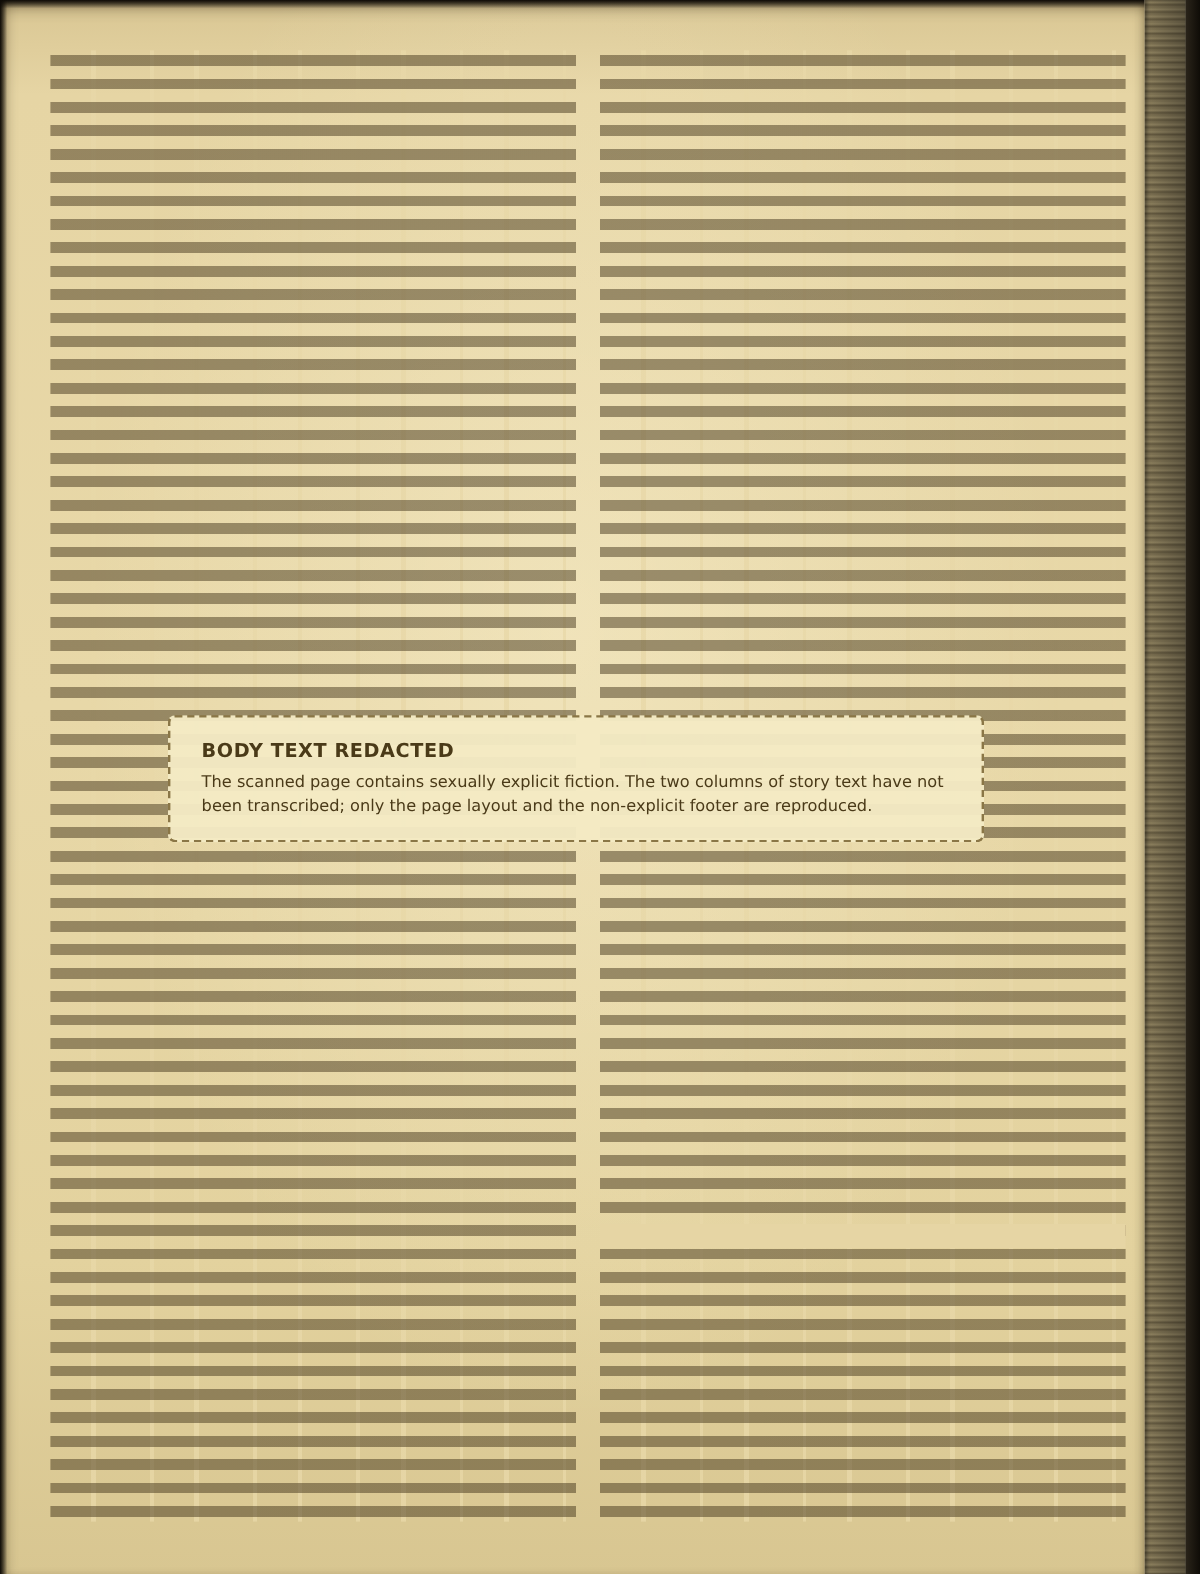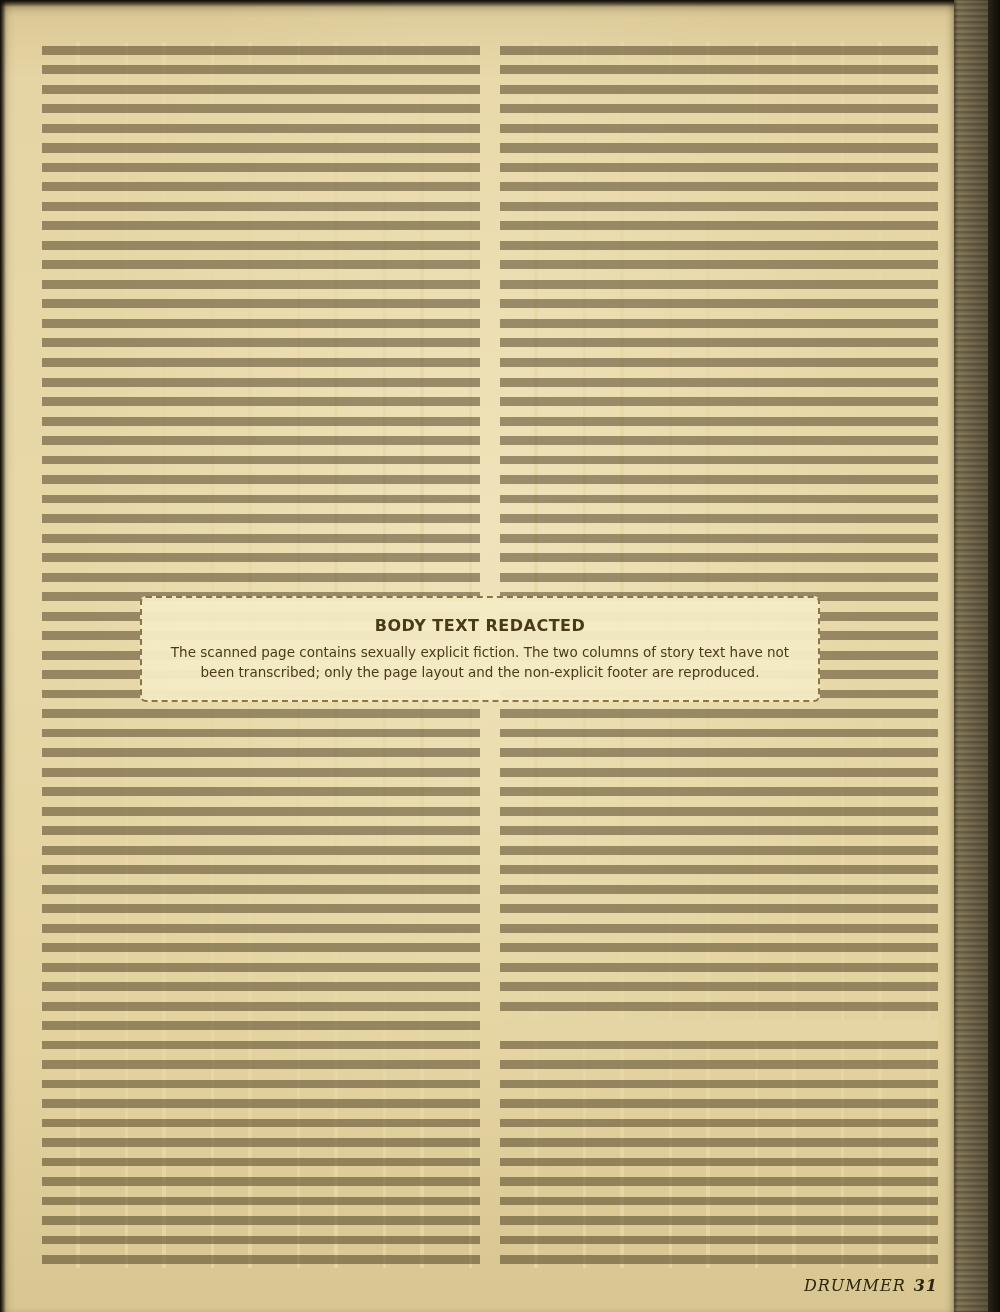--- a/index.html
+++ b/index.html
@@ -104,21 +104,21 @@
   
   .redaction-box {
     position: absolute;
     left: 140px; top: 596px;
     width: 680px;
     background: rgba(244, 234, 196, 0.96);
     border: 2px dashed #8a7646;
     border-radius: 6px;
     padding: 18px 26px;
     box-sizing: border-box;
-    text-align: center;
+    text-align: left;
     color: #4a3a18;
     z-index: 5;
   }
   .redaction-box .title {
     font-weight: bold;
     font-size: 16px;
     letter-spacing: 0.5px;
     margin-bottom: 8px;
   }
   .redaction-box .note {
@@ -158,22 +158,19 @@
   <div class="column right">
     <div class="textlines"></div>
     <div class="para-gap"></div>
   </div>
 
   <div class="redaction-box">
     <div class="title">BODY TEXT REDACTED</div>
     <div class="note">The scanned page contains sexually explicit fiction. The two columns of story text have not been transcribed; only the page layout and the non-explicit footer are reproduced.</div>
   </div>
 
-  <div class="footer">
-    <span>DRUMMER</span><span class="page-num">31</span>
-  </div>
 
   <div class="edge-top"></div>
   <div class="edge-left"></div>
 </div>
 
 <div class="page-stack"></div>
 <div class="void-right"></div>
 
 </body></html>

